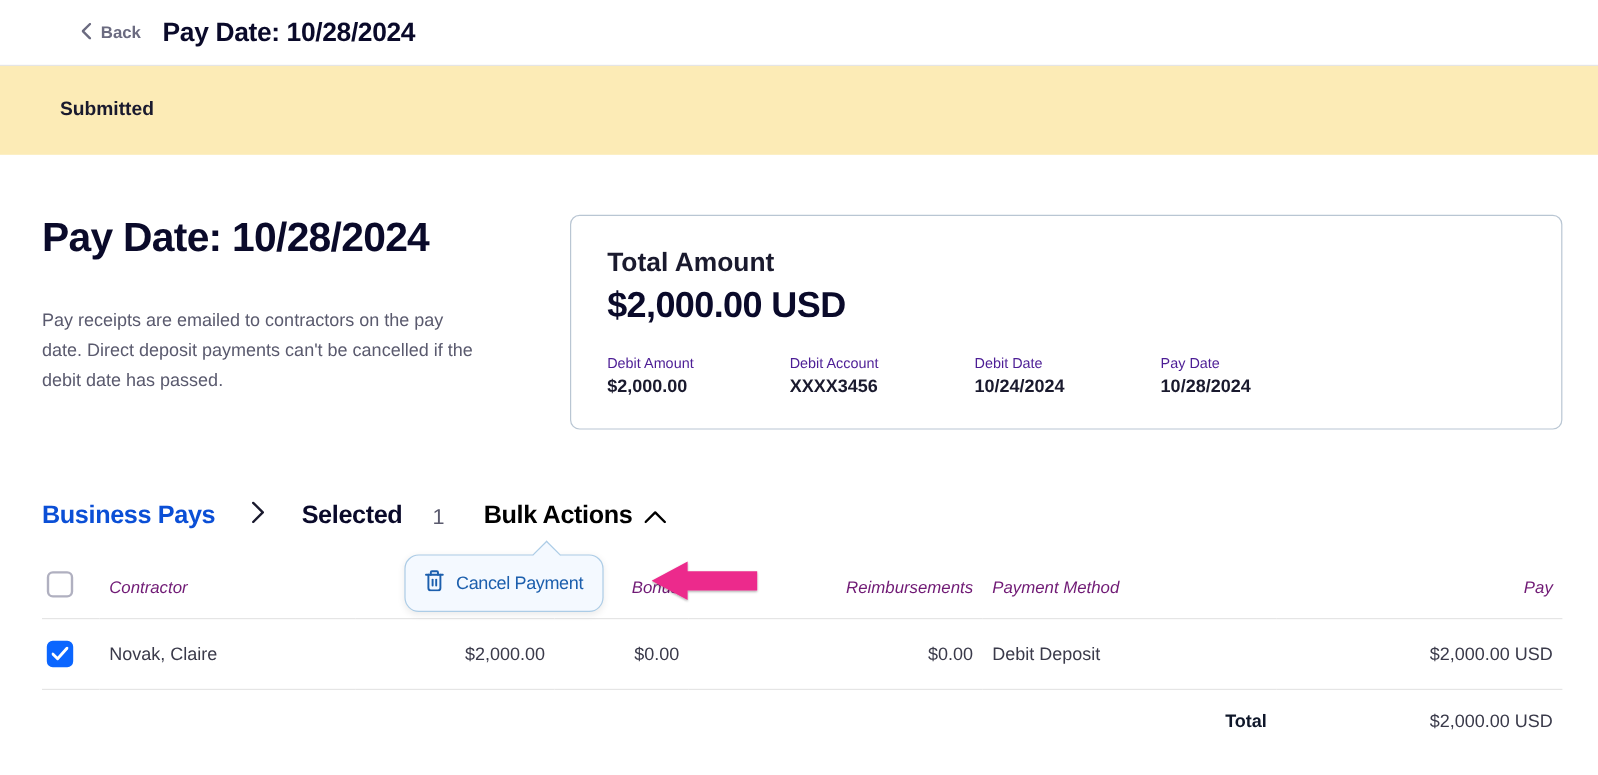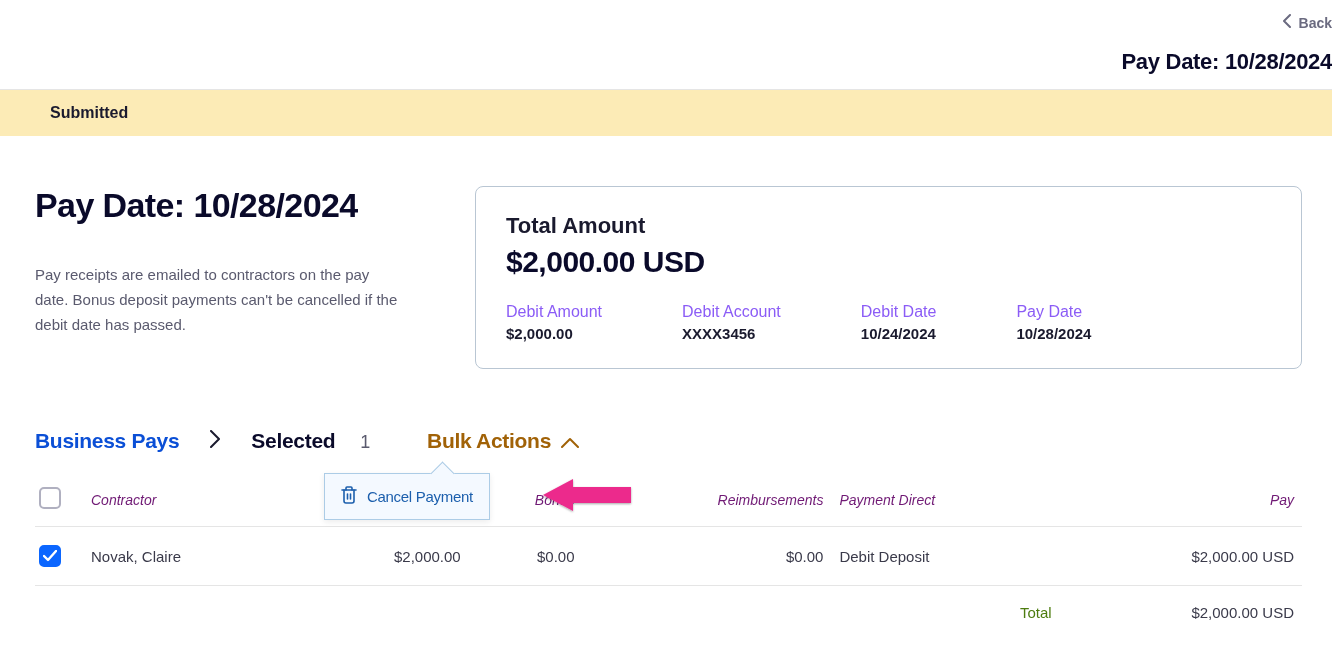--- a/index.html
+++ b/index.html
@@ -5,25 +5,24 @@
     * { box-sizing: border-box; margin: 0; padding: 0; }
     body {
       font-family: -apple-system, BlinkMacSystemFont, "Segoe UI", Helvetica, Arial, sans-serif;
       background: #fff;
       color: #1a1a2e;
       font-size: 14px;
       width: 1332px;
     }
     .top-bar {
       display: flex;
-      align-items: flex-end;
+      align-items: center;
       gap: 18px;
       padding: 14px 0 14px 68px;
       border-bottom: 1px solid #e5e5e5;
-      flex-direction: column;
     }
     .back-link {
       display: flex;
       align-items: center;
       gap: 8px;
       color: #6b6b80;
       font-weight: 600;
       cursor: pointer;
       text-decoration: none;
     }
@@ -31,21 +30,21 @@
     .top-title {
       font-size: 22px;
       font-weight: 700;
       color: #0a0a2a;
       letter-spacing: -0.3px;
     }
     .status-bar {
       background: #fcebb6;
       color: #1a1a2e;
       font-weight: 600;
-      padding: 14px 50px;
+      padding: 28px 50px;
       font-size: 16px;
     }
     .content {
       padding: 50px 30px 30px 35px;
     }
     .page-header-row {
       display: flex;
       align-items: flex-start;
       gap: 40px;
       margin-bottom: 60px;
@@ -81,22 +80,22 @@
       font-weight: 700;
       color: #0a0a2a;
       letter-spacing: -0.5px;
     }
     .summary-grid {
       display: flex;
       gap: 80px;
       margin-top: 24px;
     }
     .summary-item-label {
-      color: #8b5cf6;
-      font-size: 16px;
+      color: #4c1d95;
+      font-size: 12px;
       margin-bottom: 4px;
     }
     .summary-item-value {
       font-weight: 600;
       font-size: 15px;
       color: #1a1a2e;
     }
     .breadcrumb-row {
       display: flex;
       align-items: flex-end;
@@ -110,35 +109,35 @@
     .bc-link { color: #0b4fd6; cursor: pointer; }
     .bc-chevron svg { width: 10px; height: 18px; color: #1a1a2e; }
     .bc-selected { color: #0a0a2a; }
     .bc-count {
       font-weight: 500;
       color: #5a5a6e;
       font-size: 18px;
       margin-left: -6px;
     }
     .bc-bulk {
-      color: #a16207;
-      margin-left: 26px;
+      color: #000000;
+      margin-left: 2px;
       display: flex;
       align-items: center;
       gap: 10px;
       cursor: pointer;
     }
     .bc-bulk svg { width: 18px; height: 12px; }
     .dropdown {
       position: absolute;
       top: 44px;
-      left: 289px;
+      left: 302px;
       background: #f4f9ff;
       border: 1px solid #accce6;
-      border-radius: 0;
+      border-radius: 12px;
       padding: 12px 16px;
       display: flex;
       align-items: center;
       gap: 10px;
       color: #1c5fad;
       font-weight: 500;
       cursor: pointer;
       box-shadow: 0 2px 6px rgba(0,0,0,0.08);
       z-index: 5;
     }
@@ -199,21 +198,21 @@
     }
     .checkbox.checked {
       background: #0b66ff;
       border-color: #0b66ff;
     }
     .checkbox.checked svg { width: 14px; height: 12px; color: #fff; }
     tfoot td {
       padding: 18px 8px 4px 8px;
       font-size: 15px;
     }
-    tfoot .total-label { text-align: right; font-weight: 400; color: #4d7c0f; }
+    tfoot .total-label { text-align: right; font-weight: 700; color: #0f172a; }
     tfoot .total-value { text-align: right; color: #3a3a4a; }
   </style>
 </head>
 <body>
 
 <div class="top-bar">
   <a class="back-link">
     <span>
       <svg viewBox="0 0 8 14" fill="none">
           <path d="M7 1L1 7l6 6" stroke="currentColor" stroke-width="2" stroke-linecap="round" stroke-linejoin="round"></path>
@@ -225,21 +224,21 @@
 </div>
 
 <div class="status-bar">
   <span>Submitted</span>
 </div>
 
 <div class="content">
   <div class="page-header-row">
     <div class="left-col">
       <h1 class="page-title">Pay Date: 10/28/2024</h1>
-      <p class="desc">Pay receipts are emailed to contractors on the pay date. Bonus deposit payments can't be cancelled if the debit date has passed.</p>
+      <p class="desc">Pay receipts are emailed to contractors on the pay date. Direct deposit payments can't be cancelled if the debit date has passed.</p>
     </div>
     <div class="summary-card">
       <div class="summary-title">Total Amount</div>
       <div class="summary-amount">$2,000.00 USD</div>
       <div class="summary-grid">
         <div>
           <div class="summary-item-label">Debit Amount</div>
           <div class="summary-item-value">$2,000.00</div>
         </div>
         <div>
@@ -306,21 +305,21 @@
   <table>
     <thead>
       <tr>
         <th class="check-col">
           <span class="checkbox"></span>
         </th>
         <th>Contractor</th>
         <th class="num"></th>
         <th class="num">Bonus</th>
         <th class="num">Reimbursements</th>
-        <th>Payment Direct</th>
+        <th>Payment Method</th>
         <th class="num">Pay</th>
       </tr>
     </thead>
     <tbody>
       <tr>
         <td class="check-col">
           <span class="checkbox checked">
             <svg viewBox="0 0 14 12" fill="none">
                 <path d="M1 6l4 4 8-9" stroke="currentColor" stroke-width="2.4" stroke-linecap="round" stroke-linejoin="round"></path>
               </svg>

